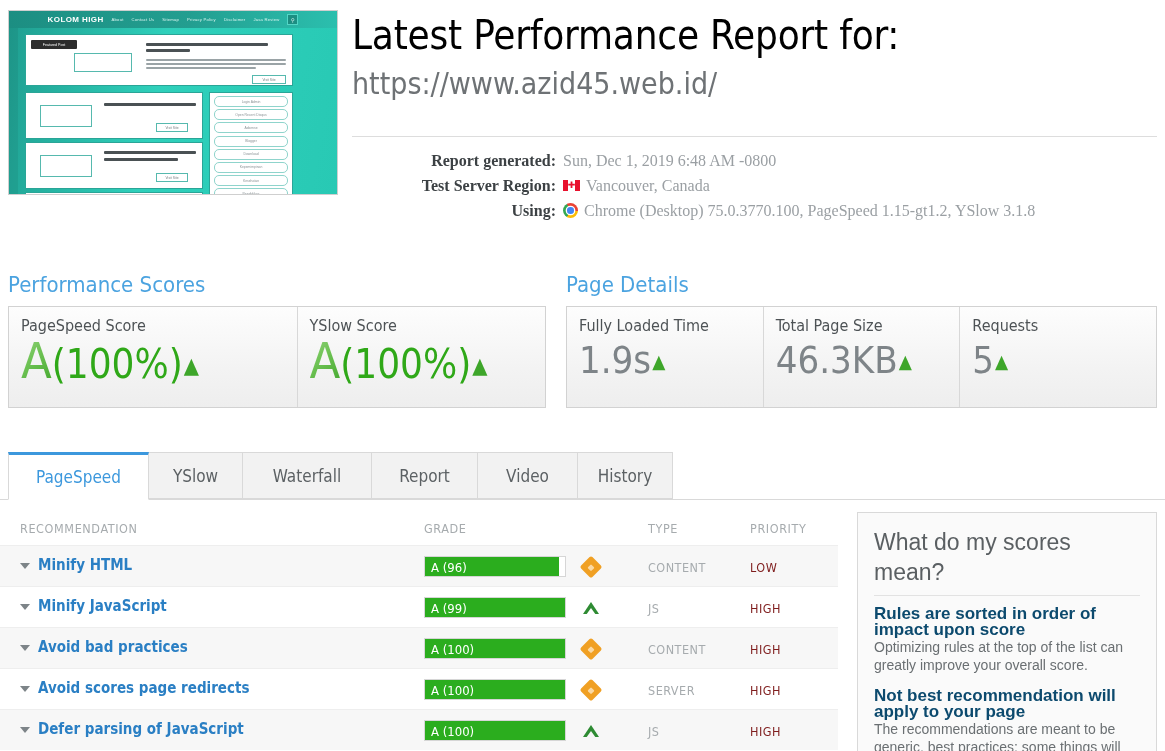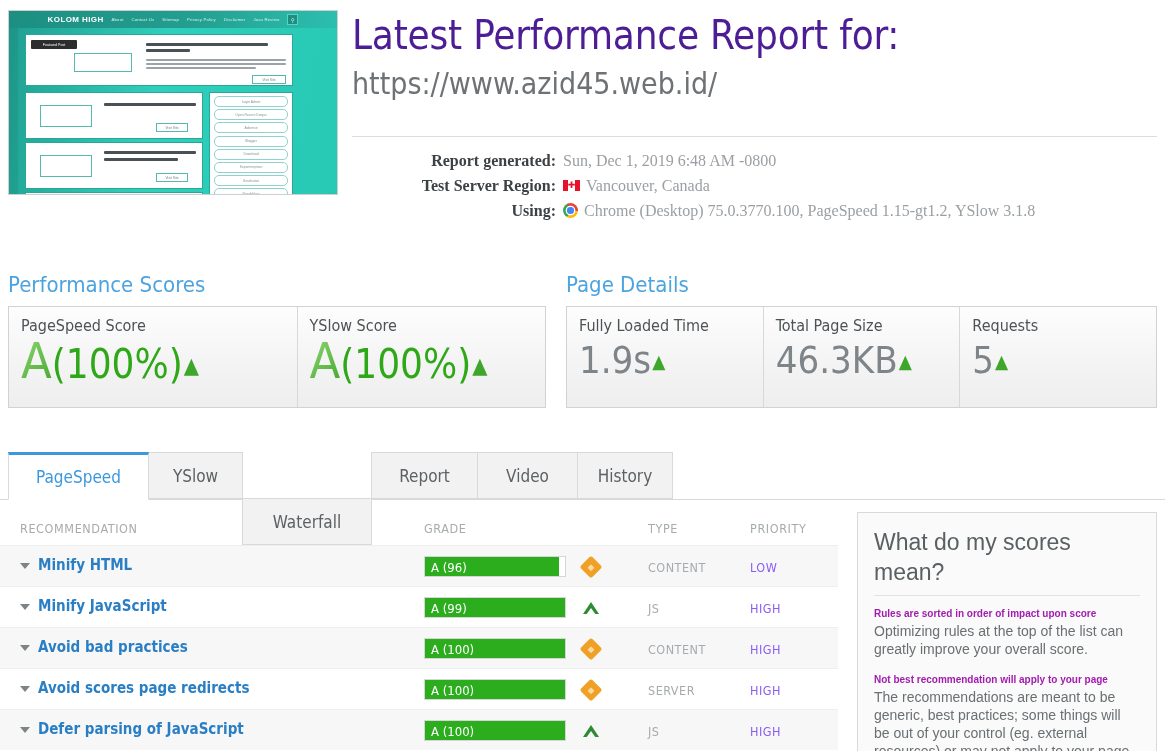--- a/index.html
+++ b/index.html
@@ -33,21 +33,21 @@
   .t-line{position:absolute;background:#9aa3a6;height:1.6px;border-radius:1px;}
   .t-h{position:absolute;background:#4a5154;height:2.6px;border-radius:1px;}
   .t-btn{position:absolute;border:1px solid #56b9ae;background:#fff;height:7px;
     display:flex;align-items:center;justify-content:center;color:#7b8487;font-size:3.4px;}
   .t-row{left:16px;width:178px;height:47px;}
   .t-menu{position:absolute;left:200px;width:84px;background:#fff;border:1px solid #2aa597;box-sizing:border-box;padding:3px 4px;}
   .t-pill{height:9px;border:1px solid #8fd4cc;border-radius:5px;margin-bottom:2.2px;background:#fff;
     display:flex;align-items:center;justify-content:center;color:#8d9598;font-size:3.4px;}
 
   .head{position:absolute;left:352px;top:10px;width:805px;}
-  .head h1{margin:0;font-size:40px;line-height:50px;font-weight:400;color:#4c1d95;
+  .head h1{margin:0;font-size:40px;line-height:50px;font-weight:400;color:#000000;
     font-family:"DejaVu Sans Condensed","Liberation Sans",sans-serif;letter-spacing:-.2px;}
   .head h2{margin:4px 0 0 0;font-size:30px;line-height:40px;font-weight:400;color:#6e7275;
     font-family:"DejaVu Sans Condensed","Liberation Sans",sans-serif;}
   .head-rule{position:absolute;left:352px;top:136px;width:805px;height:1px;background:#dddddd;}
 
   .meta{position:absolute;left:371px;top:148px;width:805px;font-size:16px;line-height:25px;
     font-family:Liberation Serif, serif;}
   .meta-row{display:flex;align-items:flex-start;}
   .meta-k{width:185px;text-align:right;color:#3c4144;font-weight:bold;padding-right:7px;flex:none;}
   .meta-v{color:#9a9fa3;display:flex;align-items:center;gap:6px;}
@@ -116,30 +116,30 @@
   .ind.diamond::after{content:"";position:absolute;left:5.5px;top:5.5px;width:5px;height:5px;
     background:#fbd9a3;border-radius:1px;}
   .ind.up{font-size:0;}
   .ind.up::before{content:"";position:absolute;left:0;top:2px;width:0;height:0;
     border-left:8px solid transparent;border-right:8px solid transparent;border-bottom:12px solid #2e8b33;}
   .ind.up::after{content:"";position:absolute;left:3px;top:8px;width:0;height:0;
     border-left:5px solid transparent;border-right:5px solid transparent;border-bottom:7px solid #f7f7f7;}
   .tr:not(.odd) .ind.up::after{border-bottom-color:#ffffff;}
   .typ{position:absolute;left:648px;top:14px;font-size:12.5px;letter-spacing:.5px;color:#a6abae;
     font-family:"DejaVu Sans Condensed","Liberation Sans",sans-serif;}
-  .pri{position:absolute;left:750px;top:14px;font-size:12.5px;letter-spacing:.5px;color:#8b5cf6;
+  .pri{position:absolute;left:750px;top:14px;font-size:12.5px;letter-spacing:.5px;color:#7f1d1d;
     font-family:"DejaVu Sans Condensed","Liberation Sans",sans-serif;}
 
   
   .sidebox{position:absolute;left:857px;top:512px;width:300px;height:245px;
     border:1px solid #d9d9d9;background:#fafafa;box-sizing:border-box;padding:14px 16px 0 16px;overflow:hidden;}
   .sidebox h3{margin:0;font-size:23px;font-weight:400;color:#5a5f62;
     font-family:"Liberation Sans","DejaVu Sans",sans-serif;line-height:30px;}
   .sb-rule{margin:8px 0 10px 0;height:1px;background:#e2e2e2;}
-  .sb-h{font-size:10px;font-weight:bold;color:#a21caf;line-height:16px;
+  .sb-h{font-size:17px;font-weight:bold;color:#0c4a6e;line-height:16px;
     font-family:"Liberation Sans","DejaVu Sans",sans-serif;}
   .sb-p{font-size:14px;color:#6a6f72;line-height:18px;margin:0 0 14px 0;
     font-family:"Liberation Sans","DejaVu Sans",sans-serif;}
 </style>
 </head>
 <body>
 
 <div class="page">
 
   <div class="thumb-wrap">
@@ -267,21 +267,21 @@
       <div class="cell-val">
         <span class="metric-val">5</span><span class="caret sm">▲</span>
       </div>
     </div>
   </div>
 
   <div class="tabs">
     <div class="tabs-baseline"></div>
     <div class="tab active" style="left:8px;width:141px;">PageSpeed</div>
     <div class="tab inactive" style="left:148px;width:95px;">YSlow</div>
-    <div class="tab inactive" style="left:242px;width:130px;margin-top:46px;">Waterfall</div>
+    <div class="tab inactive" style="left:242px;width:130px;">Waterfall</div>
     <div class="tab inactive" style="left:371px;width:107px;">Report</div>
     <div class="tab inactive" style="left:477px;width:101px;">Video</div>
     <div class="tab inactive" style="left:577px;width:96px;">History</div>
   </div>
 
   <div class="tbl">
     <div class="thead">
       <div class="th" style="left:20px;">RECOMMENDATION</div>
       <div class="th" style="left:424px;">GRADE</div>
       <div class="th" style="left:648px;">TYPE</div>

